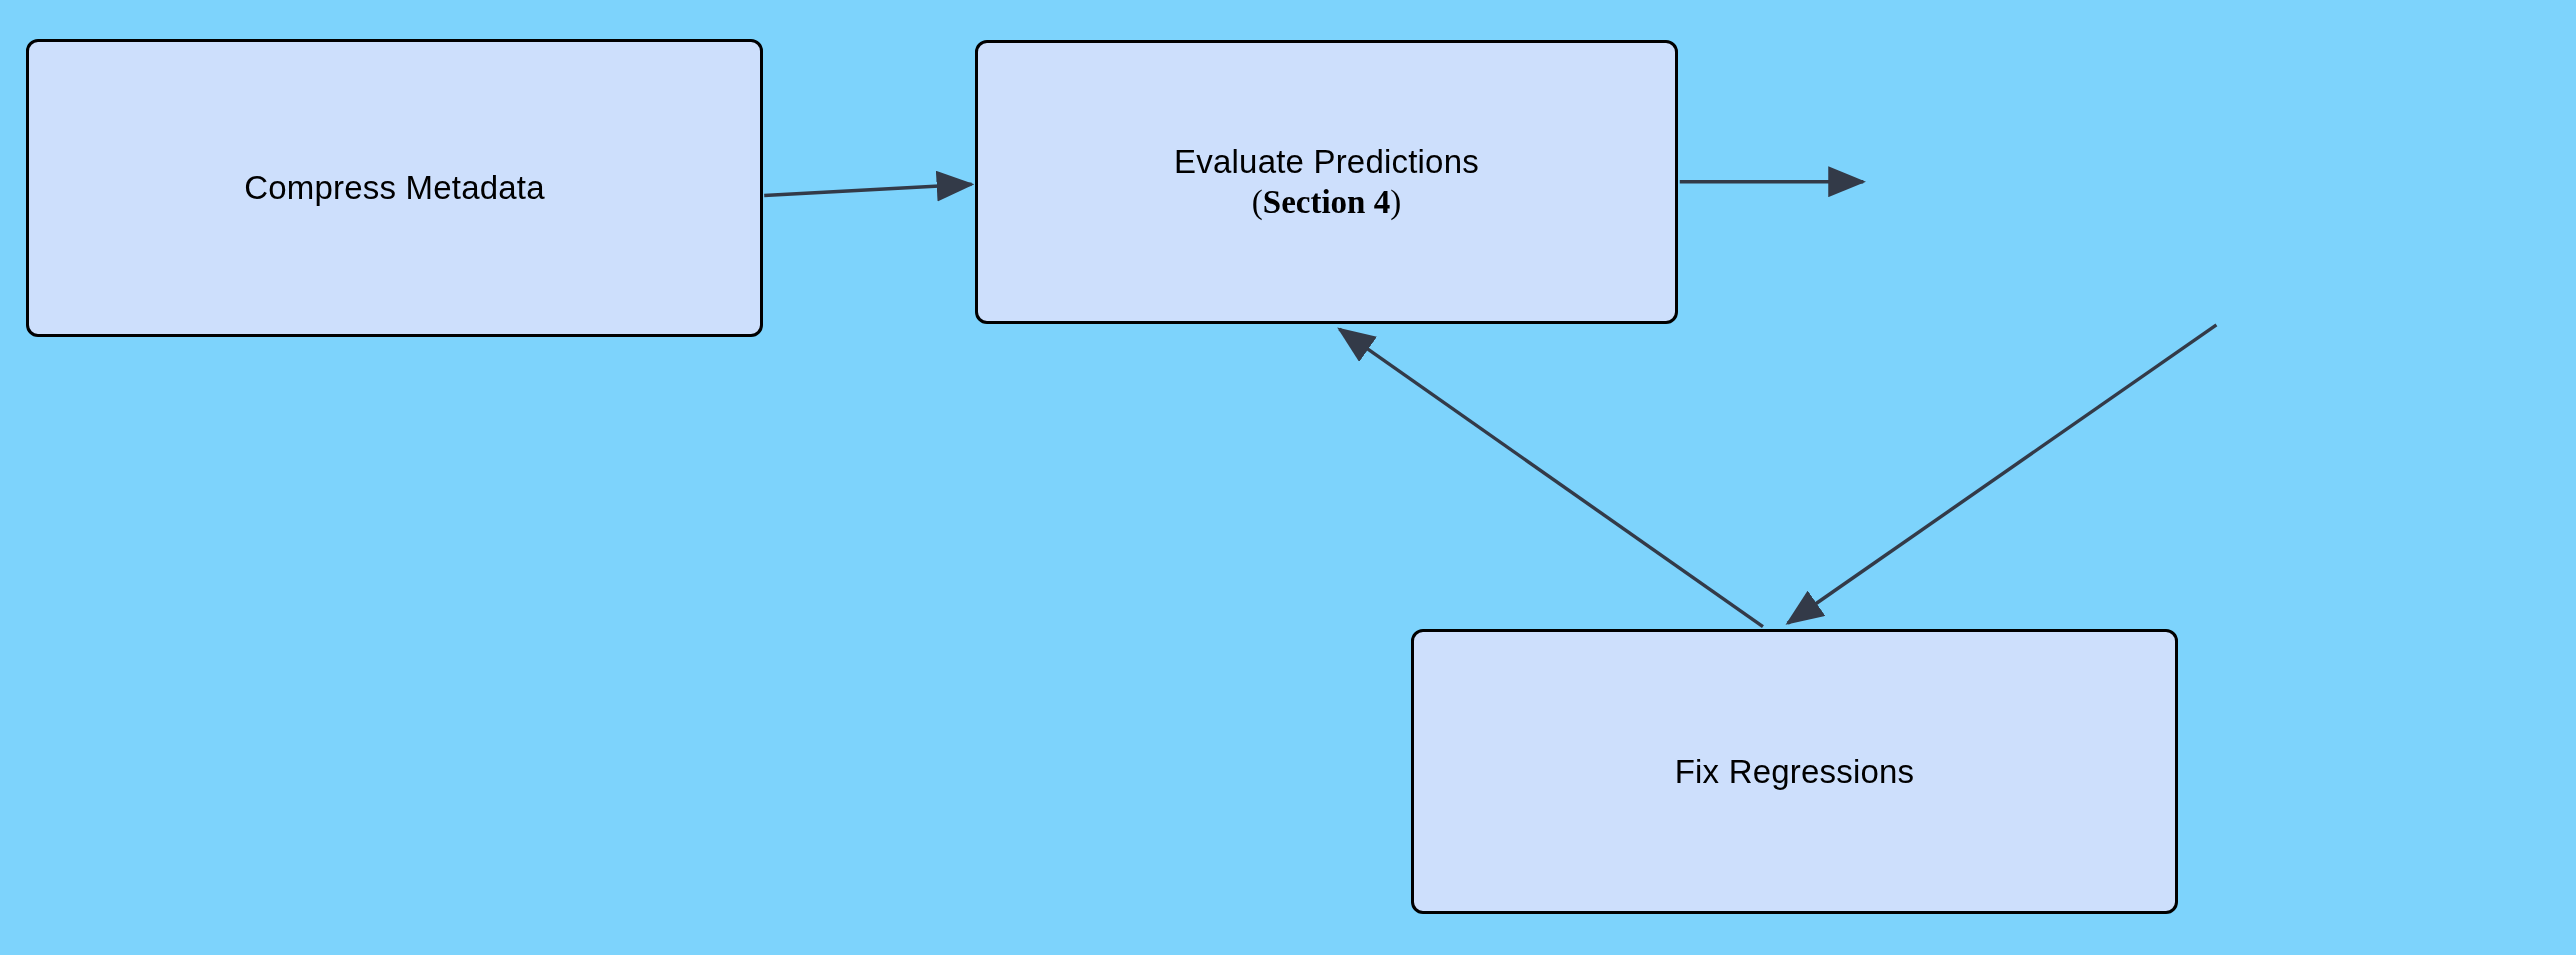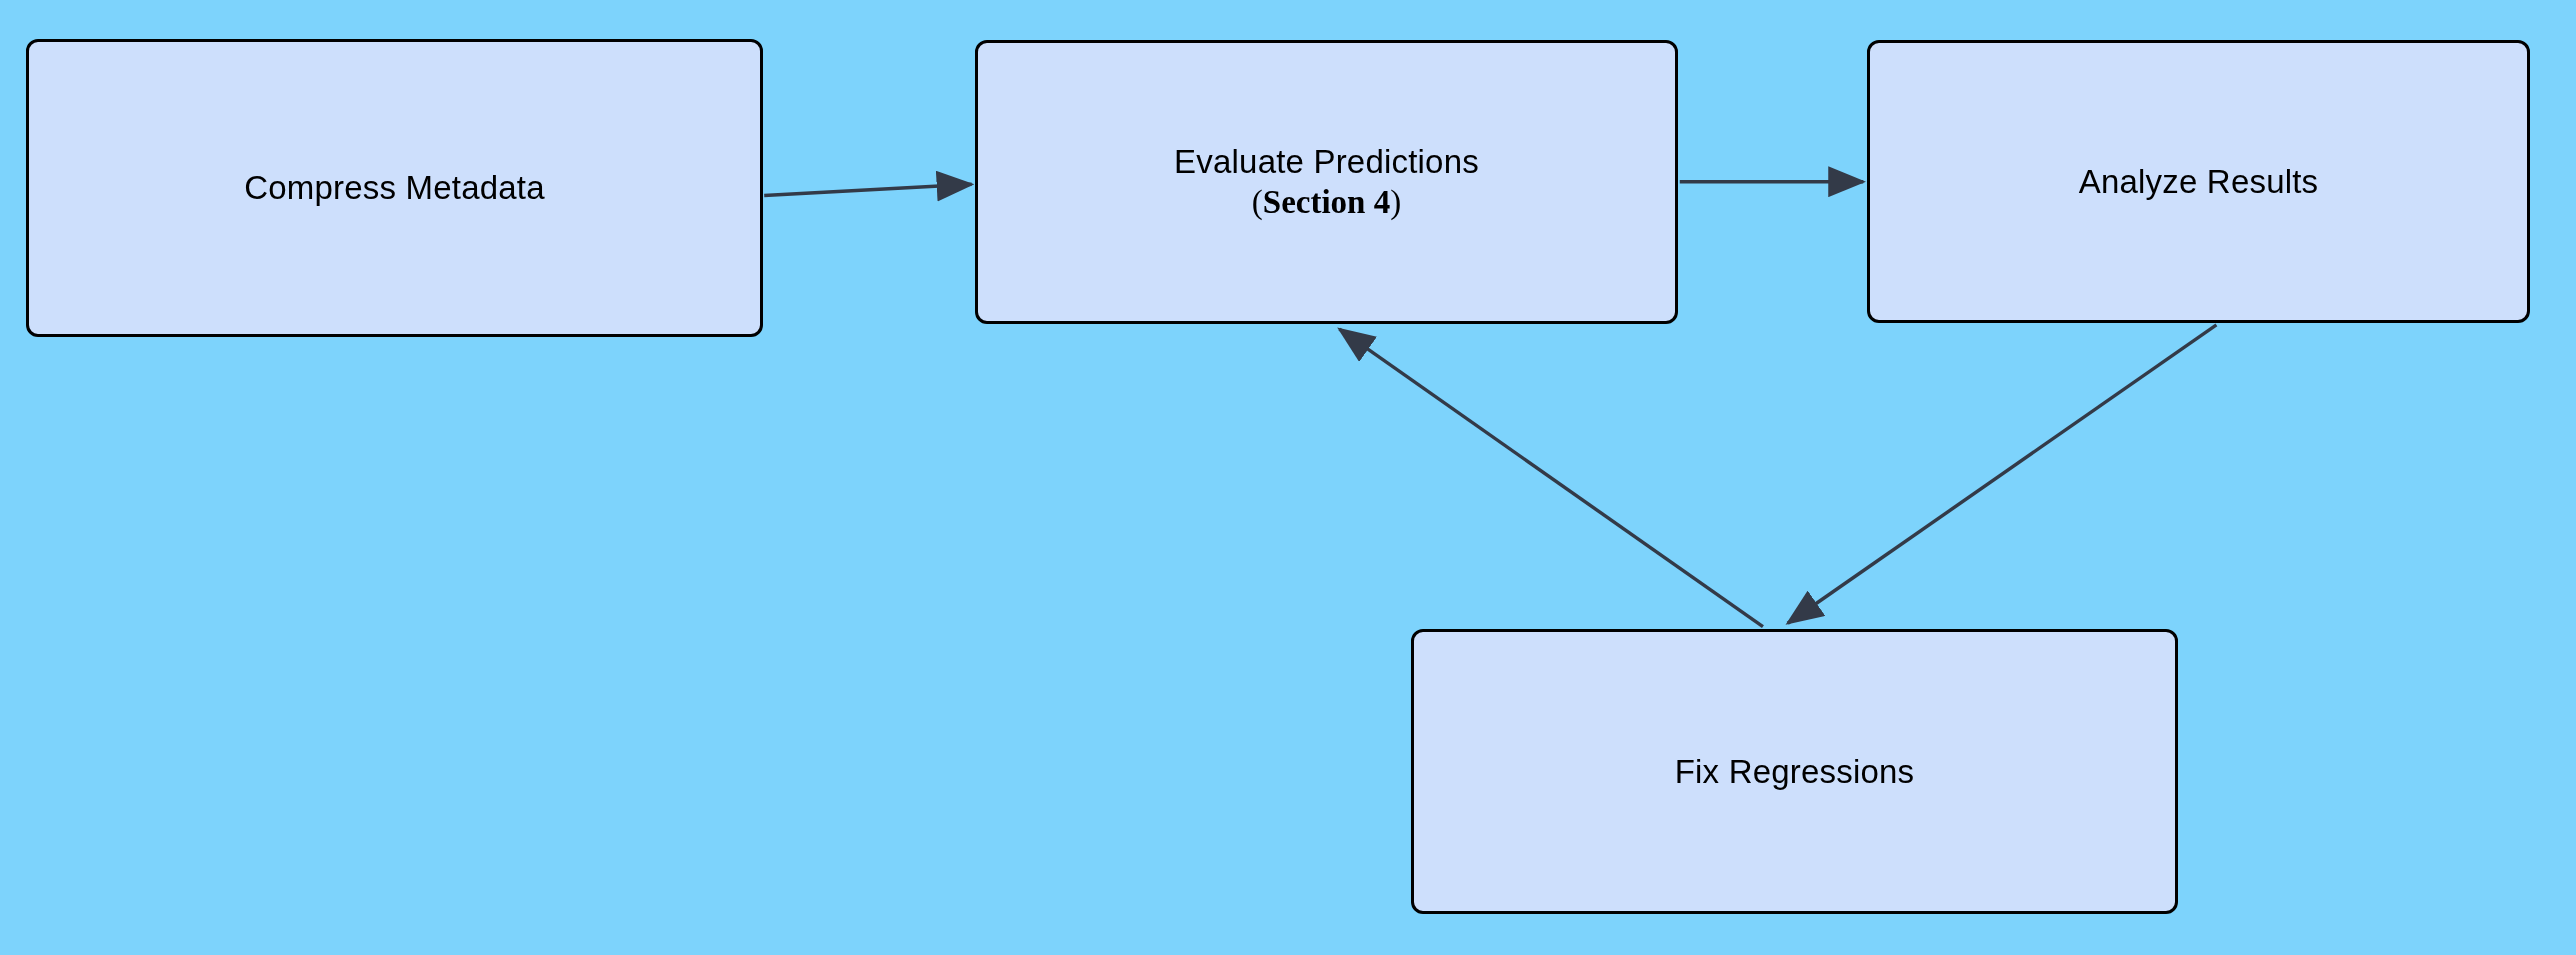--- a/index.html
+++ b/index.html
@@ -88,22 +88,19 @@
 
   <div class="node" id="node-compress-metadata">
     <div class="node-label">Compress Metadata</div>
   </div>
 
   <div class="node" id="node-evaluate-predictions">
     <div class="node-label">Evaluate Predictions</div>
     <div class="node-label-sub"><span>(</span><span class="strong">Section 4</span><span>)</span></div>
   </div>
 
-  <div class="node" id="node-analyze-results">
-    <div class="node-label">Analyze Results</div>
-  </div>
 
   <div class="node" id="node-fix-regressions">
     <div class="node-label">Fix Regressions</div>
   </div>
 
 </div>
 
 
 </body></html>

